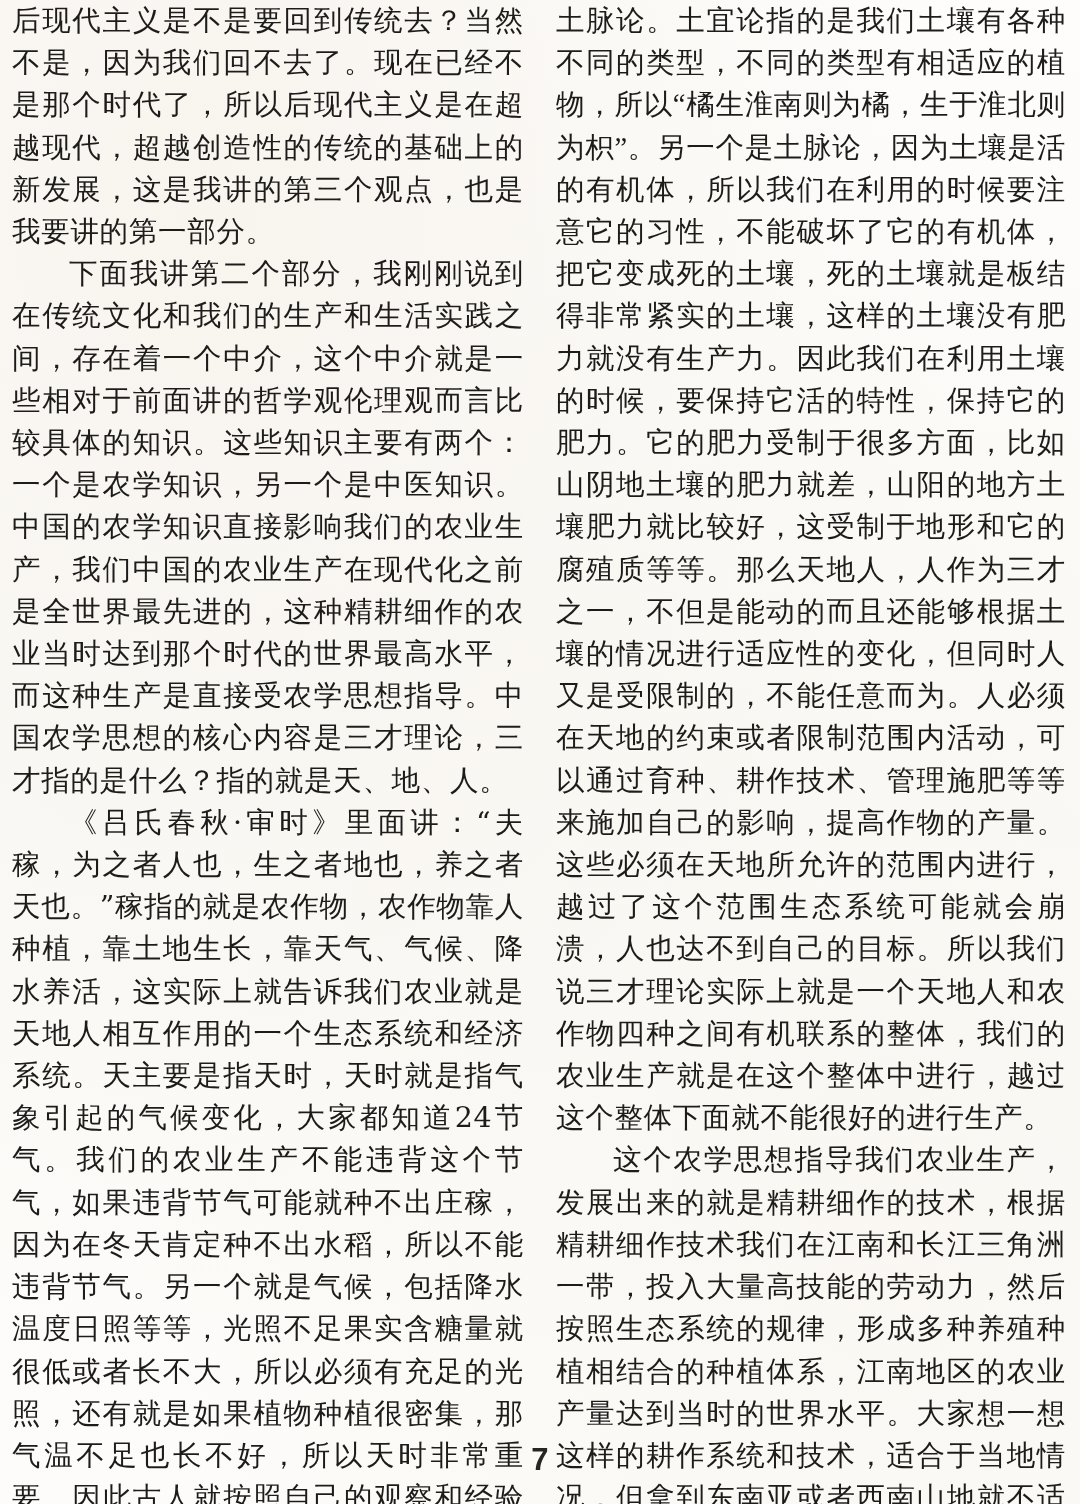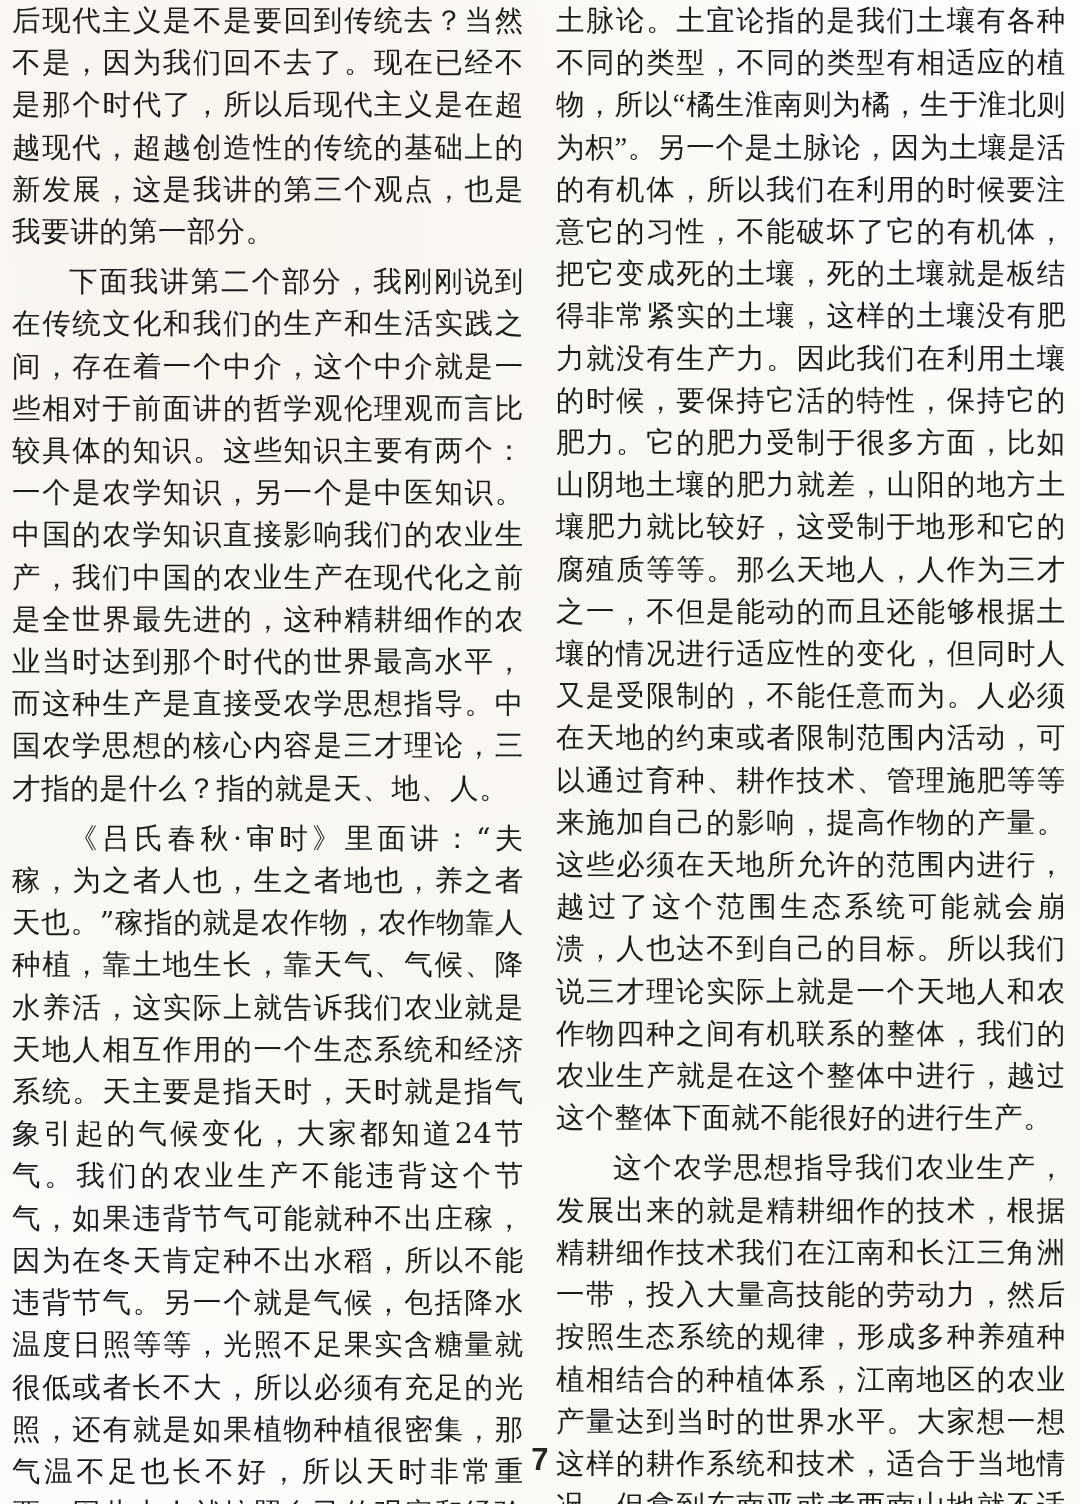--- a/index.html
+++ b/index.html
@@ -59,21 +59,21 @@
     text-justify: inter-character;
     text-indent: 0;
     word-break: break-all;
     font-weight: 500;
     -webkit-font-smoothing: antialiased;
   }
   .body-text.indent {
     text-indent: 2em;
   }
   .body-text + .body-text {
-    margin-top: 8px;
+    margin-top: 0;
   }
 
   .page-number {
     position: absolute;
     left: 0;
     right: 0;
     bottom: 26px;
     text-align: center;
     font-family: "Liberation Sans", "DejaVu Sans", sans-serif;
     font-size: 31px;

